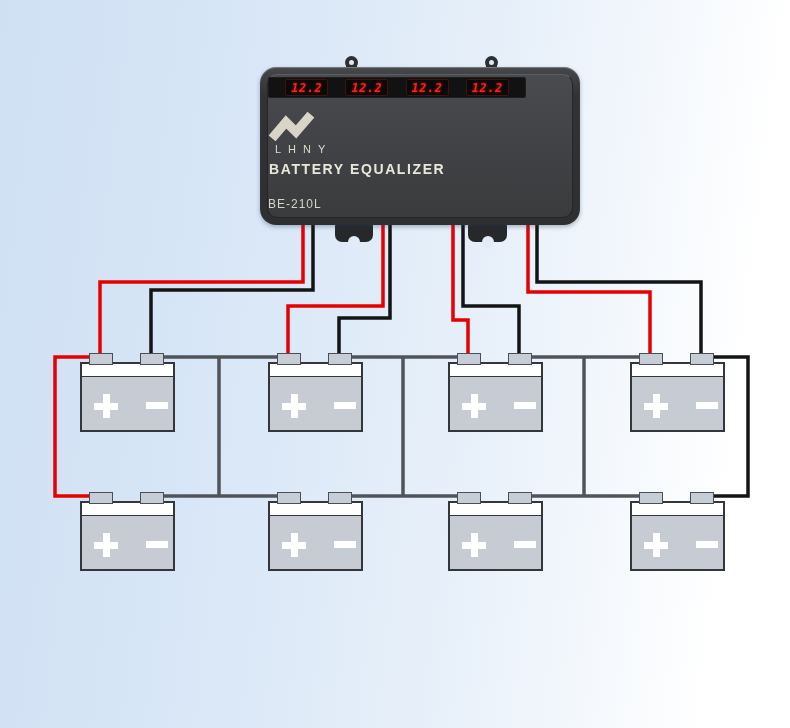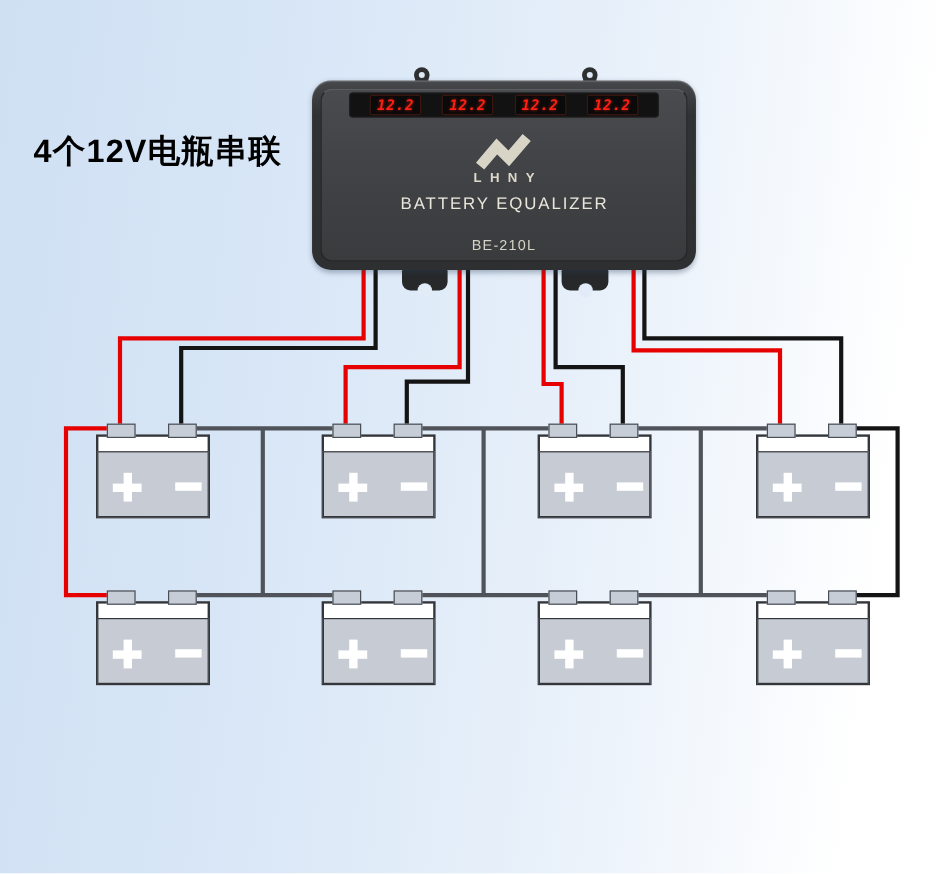--- a/index.html
+++ b/index.html
@@ -24,30 +24,30 @@
   .ear{position:absolute;top:56px;width:13px;height:13px;border-radius:50%;background:var(--device-rim);z-index:6}
   .ear::before{content:"";position:absolute;left:1px;top:9px;width:11px;height:9px;background:var(--device-rim)}
   .ear::after{content:"";position:absolute;left:4px;top:4px;width:5px;height:5px;border-radius:50%;background:#dfe9f5}
   .ear.e1{left:345px}.ear.e2{left:485px}
 
   .device{position:absolute;left:260px;top:67px;width:320px;height:158px;border-radius:16px;
     background:linear-gradient(180deg,#47484b 0%,#313234 18%,var(--device-rim) 100%);
     box-shadow:0 2px 4px rgba(40,60,90,.35), inset 0 1px 1px rgba(255,255,255,.28);z-index:7}
   .device-face{position:absolute;inset:7px;border-radius:10px;border:1px solid #242527;border-top-color:#5c5d60;
     background:linear-gradient(180deg,#4a4b4e 0%,var(--device-face) 45%,#3a3b3d 100%);
-    display:flex;flex-direction:column;align-items:center;padding-top:2px}
+    display:flex;flex-direction:column;align-items:flex-start;padding-top:2px}
   .display-strip{width:258px;height:21px;border-radius:3px;background:#121212;
     box-shadow:inset 0 0 0 1px #1e1e1e;display:flex;justify-content:space-evenly;align-items:center}
   .led{width:43px;height:17px;background:var(--led-window);border:1px solid #3c1410;border-radius:2px;
     display:flex;align-items:center;justify-content:center;
     font:italic bold 12px "DejaVu Sans Mono",monospace;color:var(--led-digits);
     letter-spacing:.5px;text-shadow:0 0 3px rgba(255,35,18,.65)}
   .logo{margin-top:13px}
-  .brand{margin-top:0;font-size:11px;font-weight:bold;letter-spacing:7px;padding-left:7px;color:var(--brand-text)}
-  .device-title{margin-top:6px;font-size:14px;font-weight:normal;letter-spacing:1.6px;padding-left:1px;color:var(--device-text)}
+  .brand{margin-top:0;font-size:11px;font-weight:normal;letter-spacing:7px;padding-left:7px;color:var(--brand-text)}
+  .device-title{margin-top:6px;font-size:14px;font-weight:bold;letter-spacing:1.6px;padding-left:1px;color:var(--device-text)}
   .device-model{margin-top:20px;font-size:12px;letter-spacing:1px;color:var(--model-text)}
 
   .foot{position:absolute;top:224px;height:18px;background:#27282a;border-radius:2px 2px 7px 7px;z-index:6}
   .foot::after{content:"";position:absolute;left:50%;bottom:-6px;transform:translateX(-50%);
     width:12px;height:12px;border-radius:50%;background:var(--notch)}
   .foot.f1{left:335px;width:38px}.foot.f2{left:468px;width:39px}
 
   
   .wires{position:absolute;left:0;top:0;z-index:1}
   .wires polyline{fill:none;stroke-linejoin:miter}
@@ -66,21 +66,20 @@
   .plus{position:absolute;left:12px;top:30px;width:24px;height:24px}
   .plus::before{content:"";position:absolute;left:0;top:8.5px;width:24px;height:7px;background:#fff}
   .plus::after{content:"";position:absolute;left:8.5px;top:0;width:7px;height:24px;background:#fff}
   .minus{position:absolute;left:64px;top:38px;width:22px;height:7px;background:#fff}
 </style>
 </head>
 <body>
 
 <div class="stage">
 
-  <div class="headline">4个12V电瓶串联</div>
 
   <svg class="wires" width="790" height="728">
 
     <polyline class="wire-bus" points="151,357 288,357"></polyline>
     <polyline class="wire-bus" points="339,357 468,357"></polyline>
     <polyline class="wire-bus" points="519,357 650,357"></polyline>
     <polyline class="wire-bus" points="151,496 288,496"></polyline>
     <polyline class="wire-bus" points="339,496 468,496"></polyline>
     <polyline class="wire-bus" points="519,496 650,496"></polyline>
     <polyline class="wire-bus" points="219,357 219,496"></polyline>

